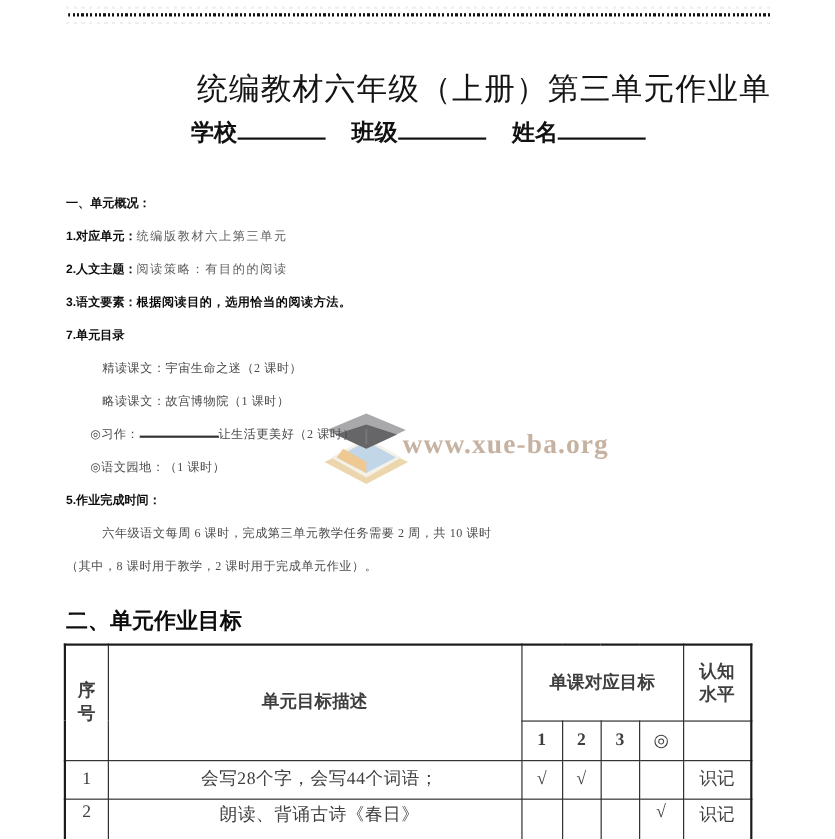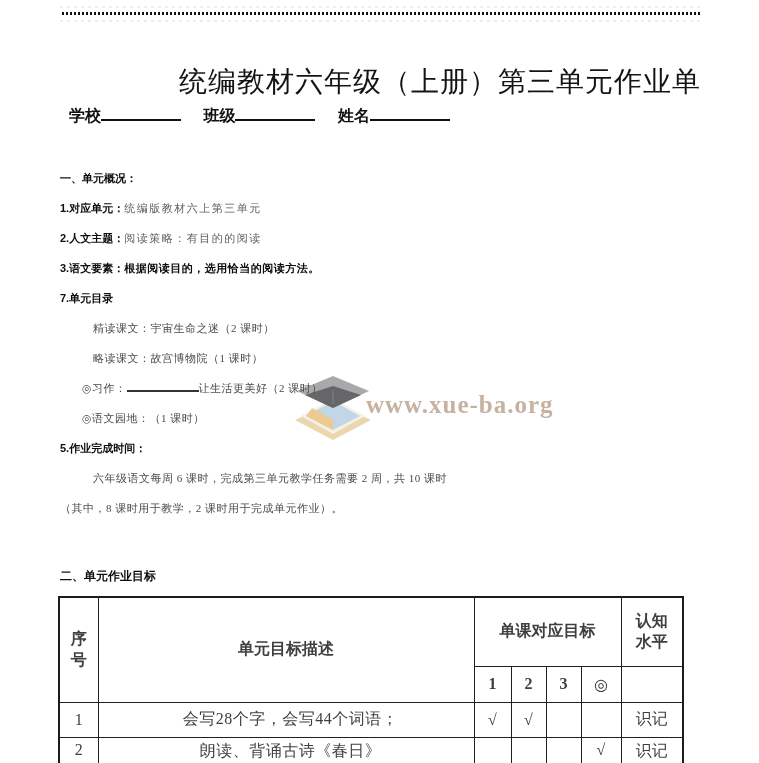--- a/index.html
+++ b/index.html
@@ -38,23 +38,23 @@
   .content { position:relative; z-index:1; padding:0 58px 0 60px; }
 
   h1.title {
     padding-top:64px;
     text-align:right;
     font-size:28px; line-height:36px; font-weight:400;
     letter-spacing:1px; color:#141414;
     font-family:"Liberation Serif","DejaVu Serif",serif;
   }
   .fields {
-    margin-top:6px; text-align:left;
-    font-family:"Liberation Sans","DejaVu Sans",sans-serif;
-    font-weight:bold; font-size:16px; color:#111;
+    margin-top:6px; text-align:center;
+    font-family:"Liberation Sans","DejaVu Sans",sans-serif;
+    font-weight:bold; font-size:21px; color:#111;
   }
   .field { display:inline-block; margin:0 9px; }
   .blank {
     display:inline-block; width:80px; height:14px;
     border-bottom:2px solid #111; vertical-align:baseline;
   }
 
   .bodylines { margin-top:36px; }
   .line { line-height:30px; font-size:11px; letter-spacing:.5px; color:#4a4a4a; }
   .line .lbl,
@@ -66,21 +66,21 @@
   .line .val.strong {
     font-family:"Liberation Sans","DejaVu Sans",sans-serif;
     font-weight:bold; color:#0d0d0d; letter-spacing:.5px;
   }
   .indent-a { padding-left:33px; }   
   .indent-b { padding-left:22px; }   
   .blank-inline {
     display:inline-block; width:72px; height:14px;
     border-bottom:2px solid #333;
   }
-  .heading2 { margin-top:38px; font-size:12px; }
+  .heading2 { margin-top:20px; font-size:20px; }
 
   
   table.goals {
     margin-top:5px; margin-left:-2px;
     border-collapse:collapse; table-layout:fixed; width:624px;
     background:#fff;
   }
   table.goals td {
     border:1px solid #1f1f1f;
     text-align:center; vertical-align:middle;

